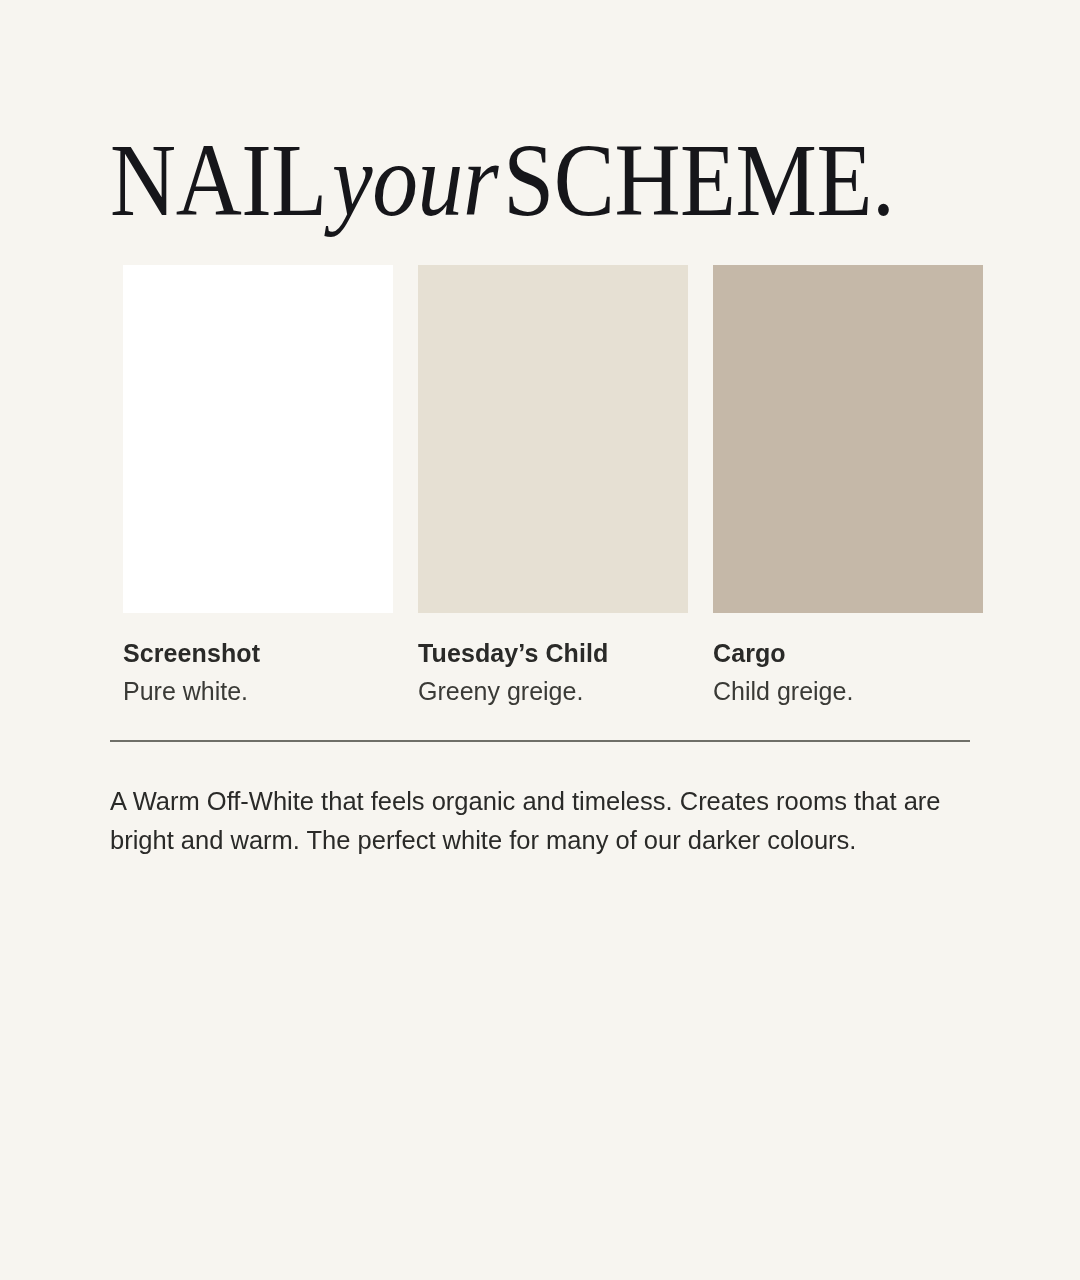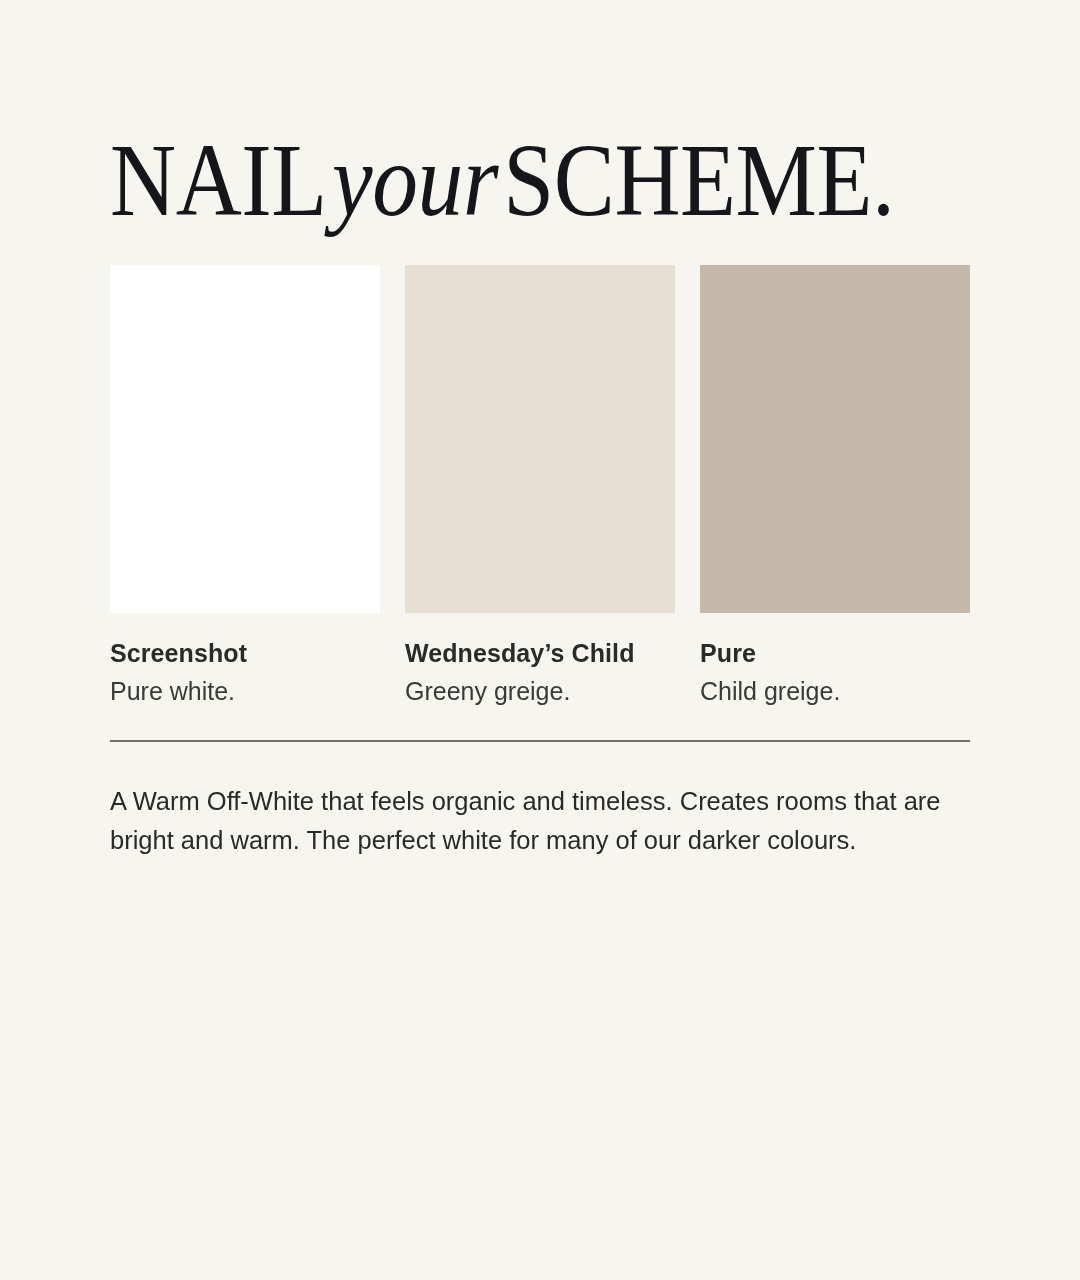--- a/index.html
+++ b/index.html
@@ -75,20 +75,21 @@
     font-weight: 400;
     color: #3a3a36;
   }
 
   
   .swatch-row {
     display: flex;
     gap: 25px;
     margin-top: 33px;
     width: 860px;
+    margin-left: 13px;
   }
   .swatch-col {
     flex: 1 1 0;
     min-width: 0;
   }
   .swatch-chip {
     height: 348px;
     width: 100%;
   }
   .swatch-name {
@@ -139,27 +140,27 @@
     <div class="swatch-row">
 
       <div class="swatch-col">
         <div class="swatch-chip" style="background:#ffffff;"></div>
         <div class="swatch-name">Screenshot</div>
         <div class="swatch-desc">Pure white.</div>
       </div>
 
       <div class="swatch-col">
         <div class="swatch-chip" style="background:#e6e0d3;"></div>
-        <div class="swatch-name">Wednesday’s Child</div>
+        <div class="swatch-name">Tuesday’s Child</div>
         <div class="swatch-desc">Greeny greige.</div>
       </div>
 
       <div class="swatch-col">
         <div class="swatch-chip" style="background:#c5b8a8;"></div>
-        <div class="swatch-name">Pure</div>
+        <div class="swatch-name">Cargo</div>
         <div class="swatch-desc">Child greige.</div>
       </div>
 
     </div>
 
     <div class="divider"></div>
 
     <p class="description">A Warm Off-White that feels organic and timeless. Creates rooms that are bright and warm. The perfect white for many of our darker colours.</p>
 
   </div>

